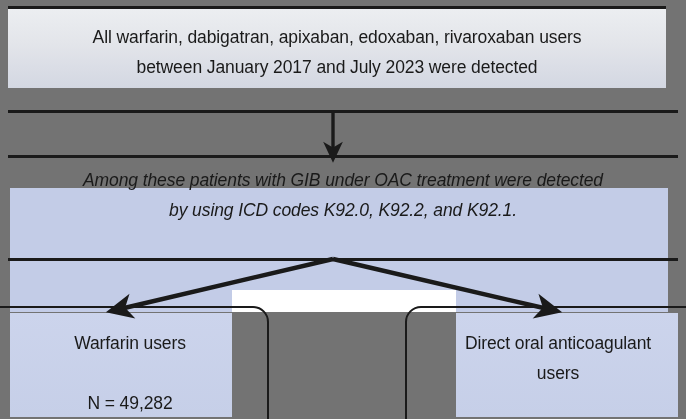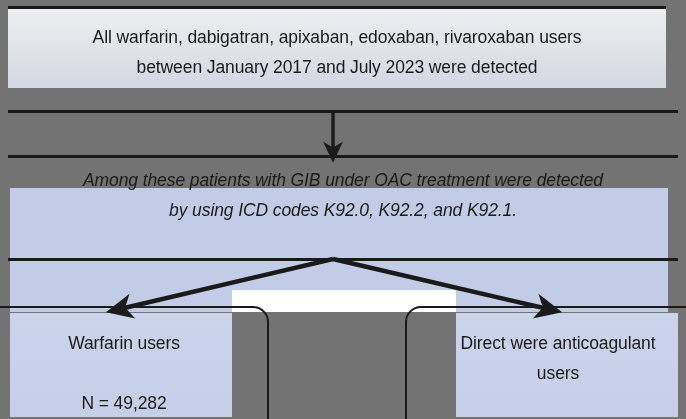--- a/index.html
+++ b/index.html
@@ -124,21 +124,21 @@
   .box3r-fill {
     position: absolute;
     left: 456px;
     top: 313px;
     width: 222px;
     height: 104px;
     background: linear-gradient(180deg, #ccd4ec 0%, #c6cfe8 100%);
     z-index: 1;
   }
   .box3l-text {
-    left: 4px;
+    left: 10px;
     top: 328px;
     width: 240px;
   }
   .box3r-text {
     left: 430px;
     top: 328px;
     width: 256px;
   }
 
   
@@ -185,21 +185,21 @@
 
   <div class="box3l-fill"></div>
   <div class="box3r-fill"></div>
 
   <div class="roundrect roundrect-left"></div>
   <div class="roundrect roundrect-right"></div>
 
   <div class="node-text box3l-text">Warfarin users
 
 N = 49,282</div>
-  <div class="node-text box3r-text">Direct were anticoagulant
+  <div class="node-text box3r-text">Direct oral anticoagulant
 users</div>
 
   <svg class="arrow-svg" viewBox="0 0 686 419">
     <defs>
       <marker id="ah" markerWidth="7" markerHeight="7" refX="3.1" refY="3.2" orient="auto" markerUnits="strokeWidth">
         <path d="M0.2,0.3 L6.4,3.2 L0.2,6.1 L1.9,3.2 Z" fill="#1a1a1a"></path>
       </marker>
     </defs>
 
     <g>

